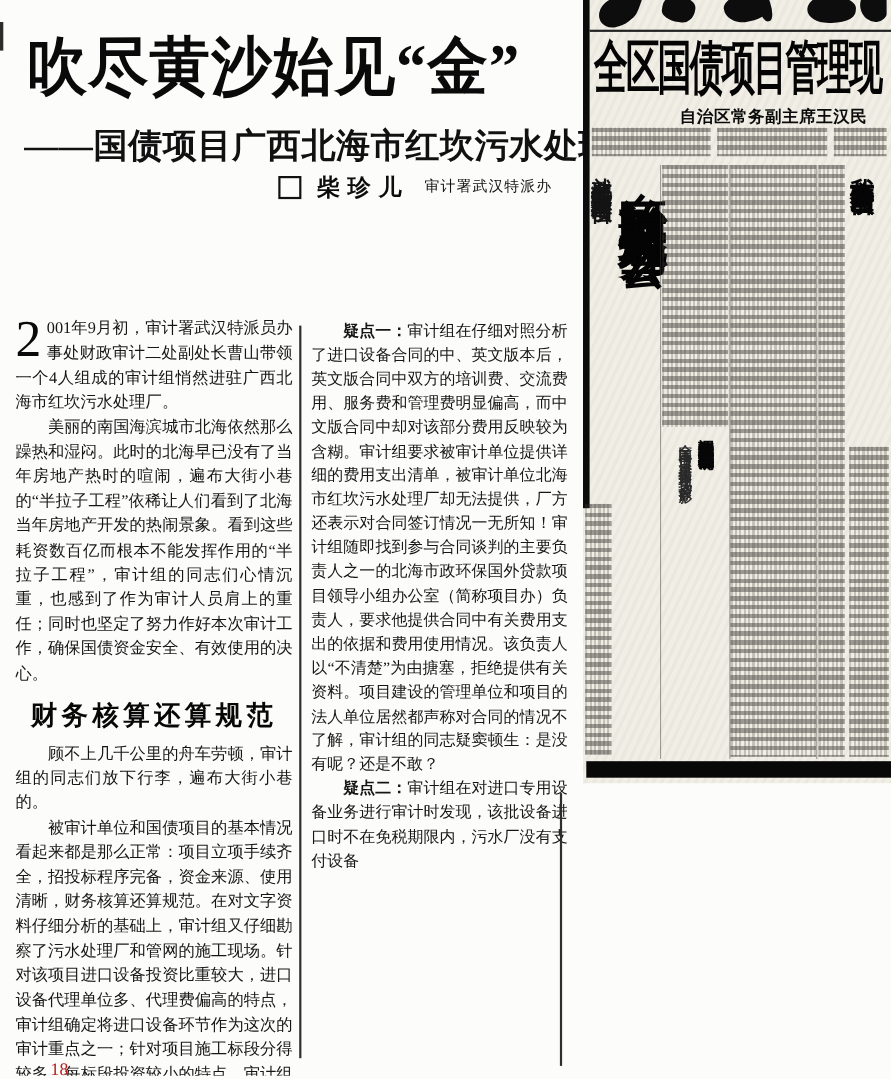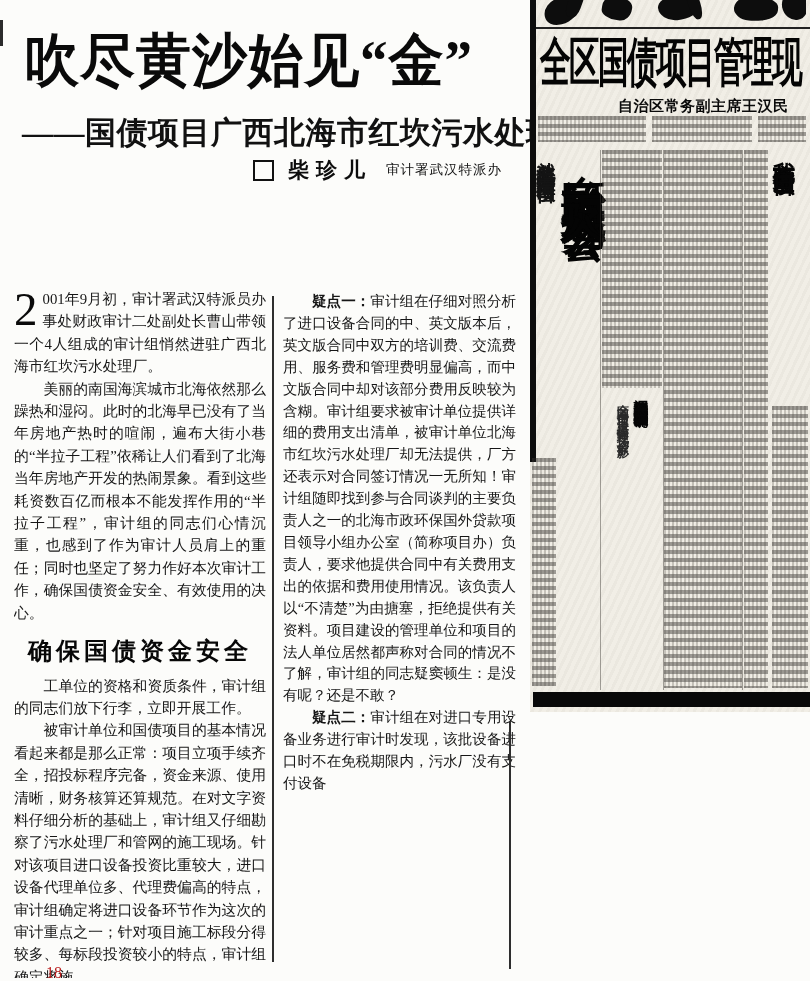--- a/index.html
+++ b/index.html
@@ -120,22 +120,22 @@
   <div class="subtitle">——国债项目广西北海市红坎污水处理厂审计纪实</div>
   <div class="byline">
     <span class="author-square"></span>
     <span class="author-name">柴珍儿</span>
     <span class="author-aff">审计署武汉特派办</span>
   </div>
 
   <div class="col col-0">
       <p class="para"><span class="dropcap">2</span>001年9月初，审计署武汉特派员办事处财政审计二处副处长曹山带领一个4人组成的审计组悄然进驻广西北海市红坎污水处理厂。</p>
       <p class="para indent">美丽的南国海滨城市北海依然那么躁热和湿闷。此时的北海早已没有了当年房地产热时的喧闹，遍布大街小巷的“半拉子工程”依稀让人们看到了北海当年房地产开发的热闹景象。看到这些耗资数百亿而根本不能发挥作用的“半拉子工程”，审计组的同志们心情沉重，也感到了作为审计人员肩上的重任；同时也坚定了努力作好本次审计工作，确保国债资金安全、有效使用的决心。</p>
-      <div class="sec-heading">确保国债资金安全</div>
-      <p class="para indent">工单位的资格和资质条件，审计组的同志们放下行李，立即开展工作。</p>
+      <div class="sec-heading">财务核算还算规范</div>
+      <p class="para indent">顾不上几千公里的舟车劳顿，审计组的同志们放下行李，遍布大街小巷的。</p>
       <p class="para indent">被审计单位和国债项目的基本情况看起来都是那么正常：项目立项手续齐全，招投标程序完备，资金来源、使用清晰，财务核算还算规范。在对文字资料仔细分析的基础上，审计组又仔细勘察了污水处理厂和管网的施工现场。针对该项目进口设备投资比重较大，进口设备代理单位多、代理费偏高的特点，审计组确定将进口设备环节作为这次的审计重点之一；针对项目施工标段分得较多、每标段投资较小的特点，审计组确定将施</p>
     </div>
   <div class="vrule vrule-1"></div>
   <div class="col col-1">
       <p class="para indent"><span class="lead">疑点一：</span>审计组在仔细对照分析了进口设备合同的中、英文版本后，英文版合同中双方的培训费、交流费用、服务费和管理费明显偏高，而中文版合同中却对该部分费用反映较为含糊。审计组要求被审计单位提供详细的费用支出清单，被审计单位北海市红坎污水处理厂却无法提供，厂方还表示对合同签订情况一无所知！审计组随即找到参与合同谈判的主要负责人之一的北海市政环保国外贷款项目领导小组办公室（简称项目办）负责人，要求他提供合同中有关费用支出的依据和费用使用情况。该负责人以“不清楚”为由搪塞，拒绝提供有关资料。项目建设的管理单位和项目的法人单位居然都声称对合同的情况不了解，审计组的同志疑窦顿生：是没有呢？还是不敢？</p>
       <p class="para indent"><span class="lead">疑点二：</span>审计组在对进口专用设备业务进行审计时发现，该批设备进口时不在免税期限内，污水厂没有支付设备</p>
     </div>
   <div class="vrule vrule-2"></div>
   <div class="col col-2">
     </div>

